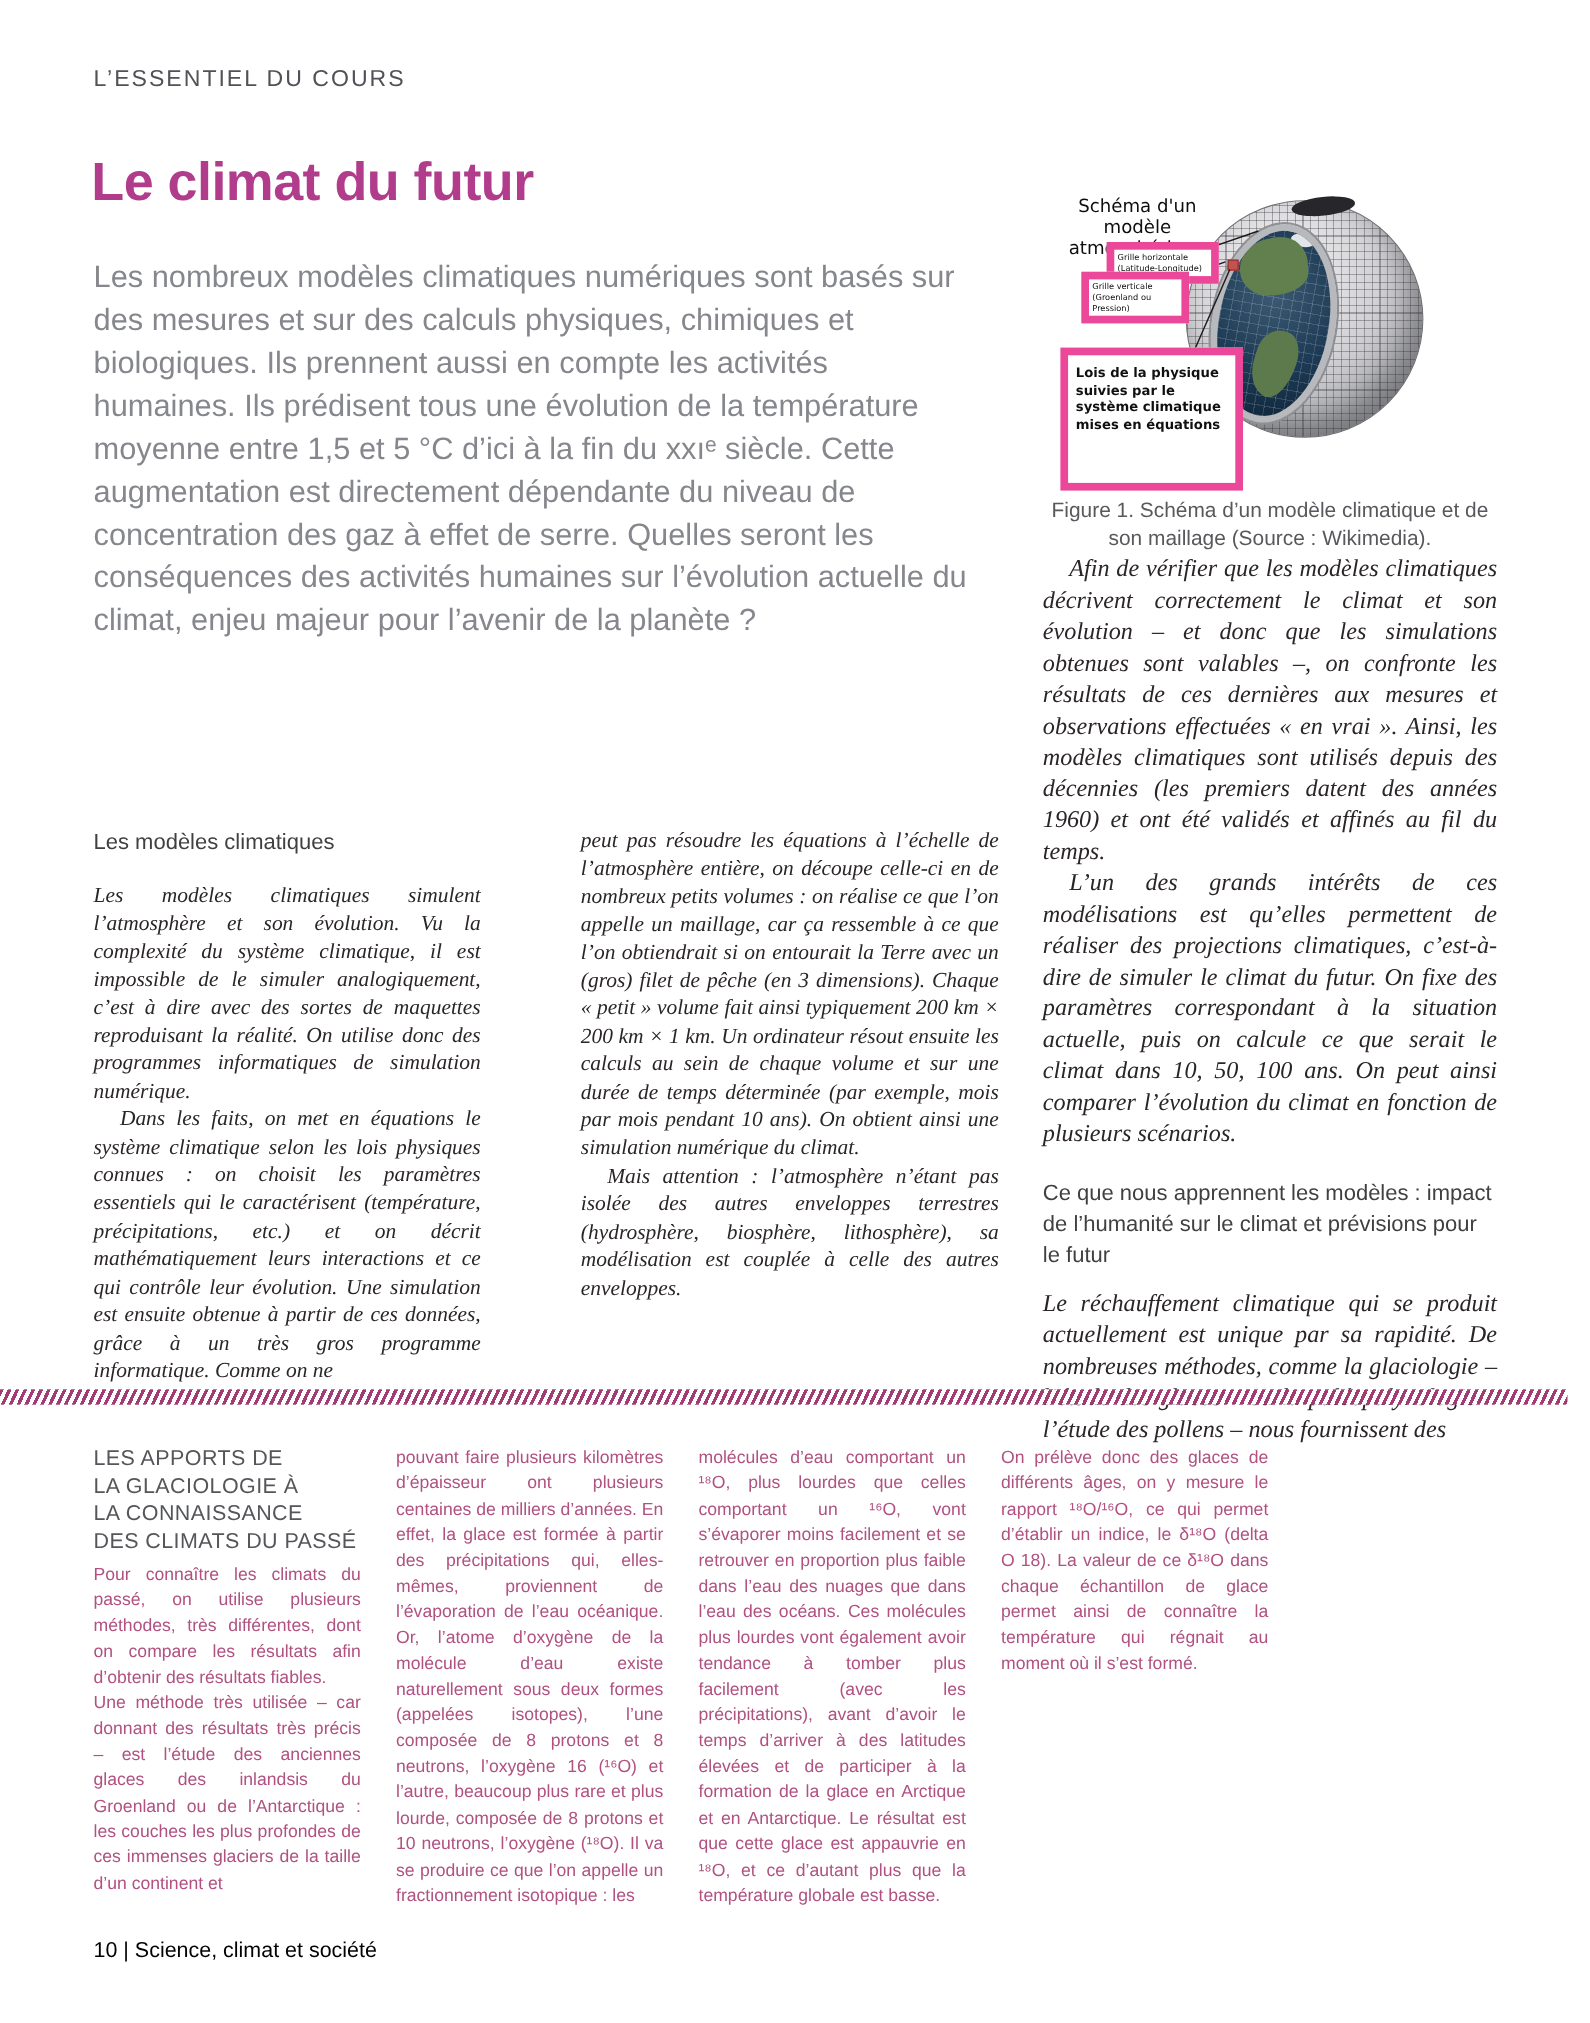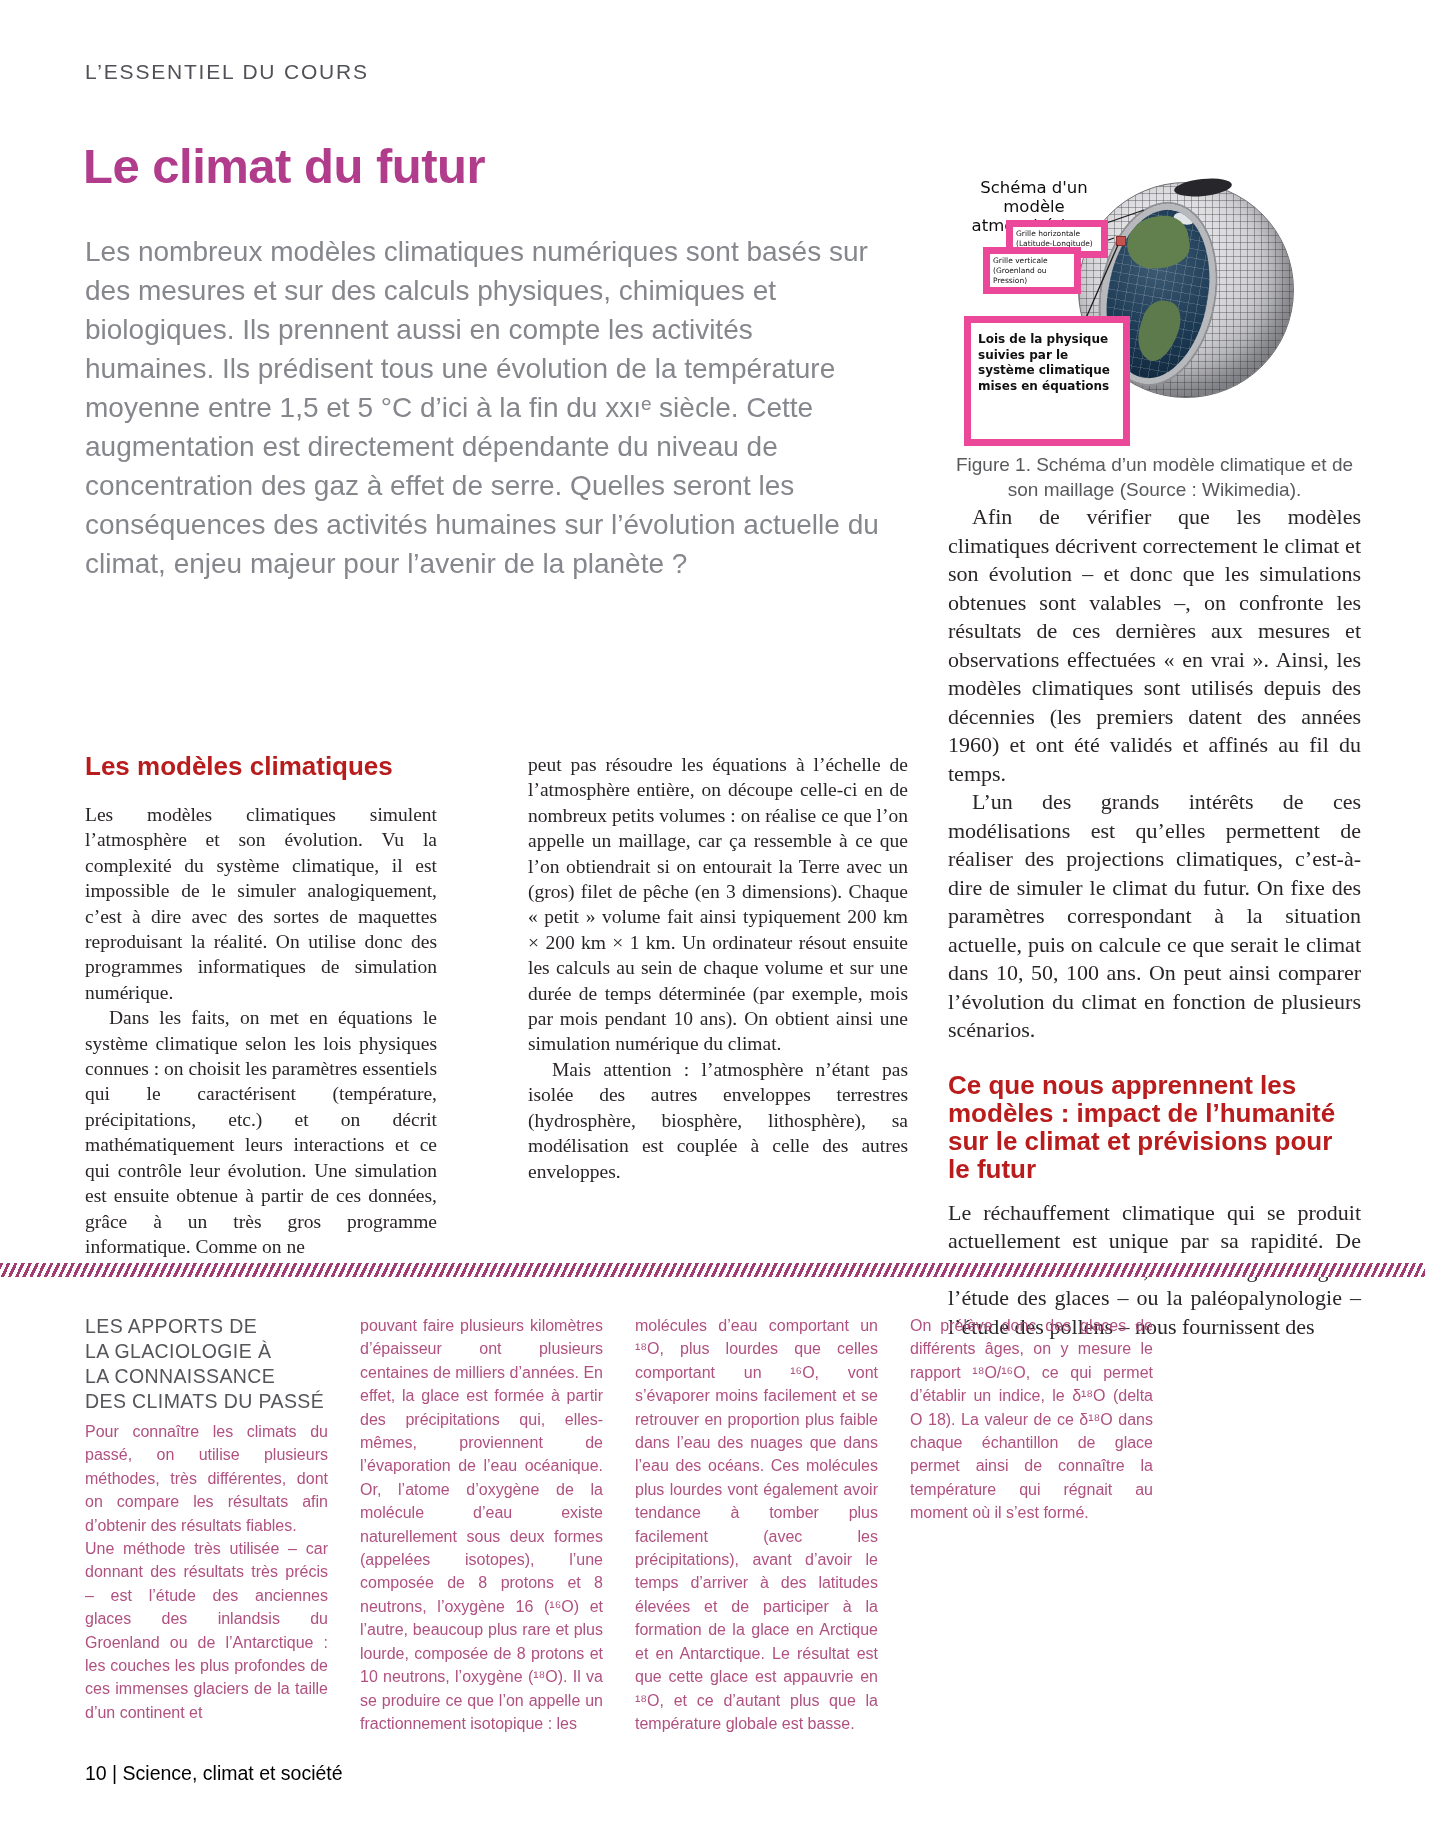--- a/index.html
+++ b/index.html
@@ -49,24 +49,24 @@
   .red-cell{position:absolute;left:38px;top:54px;width:8px;height:8px;background:#c4524f;border:1px solid #8e2f2d;}
   .fig-caption{position:absolute;left:948px;top:452px;width:413px;text-align:center;
       font-size:19px;line-height:25px;color:#58595c;}
 
   
   .col{position:absolute;}
   .col-left{left:85px;top:752px;width:352px;}
   .col-mid{left:528px;top:752px;width:380px;}
   .col-right{left:948px;top:503px;width:413px;}
   .serif{font-family:"Liberation Serif","DejaVu Serif",serif;font-size:19.5px;line-height:25.4px;
-         text-align:justify;margin:0;color:#2a2526;}
+         text-align:justify;margin:0;color:#2a2526;font-style:italic;}
   .col-right .serif{font-size:22px;line-height:28.5px;}
   .indent{text-indent:24px;}
-  .h-pink{margin:0;font-size:26px;line-height:28px;font-weight:bold;color:#b91c1c;}
+  .h-pink{margin:0;font-size:20px;line-height:28px;font-weight:normal;color:#404040;}
   .col-left .h-pink{margin-bottom:22px;}
   .h2-right{margin:26px 0 16px 0;}
 
   
   .hatch{position:absolute;left:0;top:1263px;width:1445px;height:14px;
          background:repeating-linear-gradient(115deg,#a23b72 0 3px,#ffffff 3px 6.5px);}
 
   
   .zoom{position:absolute;left:85px;top:1314px;width:1068px;}
   .zoom-title{margin:0 0 24px 0;font-size:38px;font-weight:600;letter-spacing:1px;color:#b1458a;}

